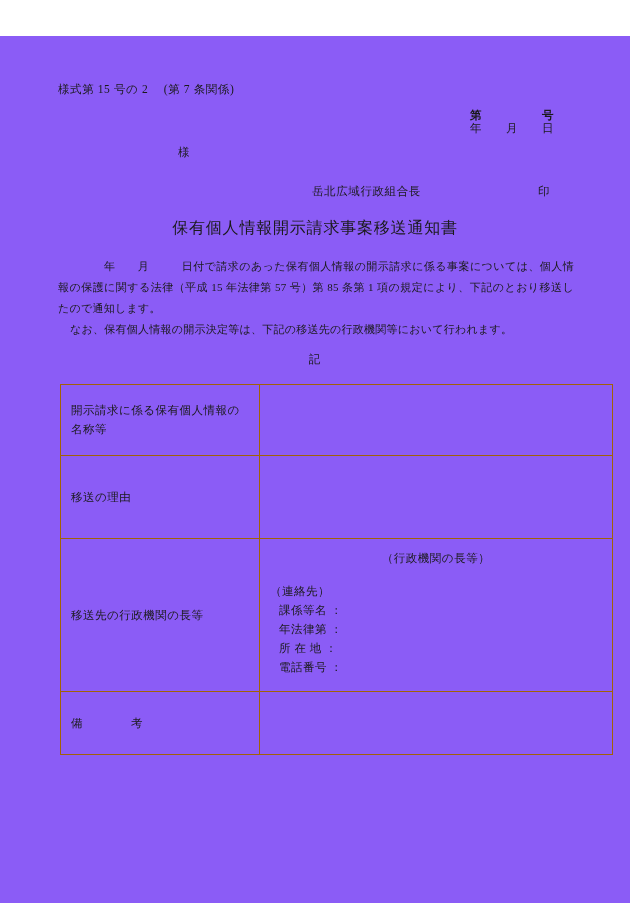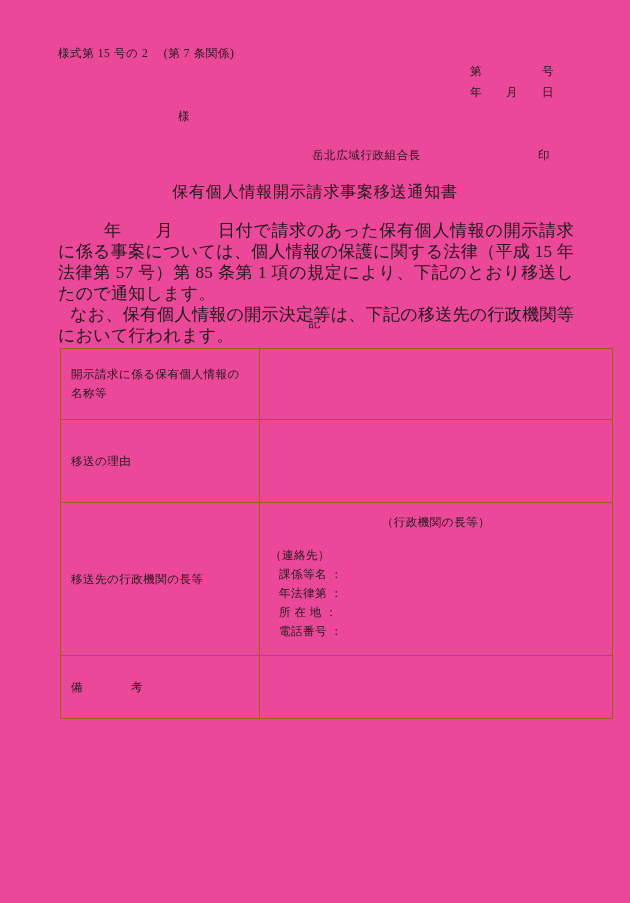--- a/index.html
+++ b/index.html
@@ -11,39 +11,41 @@
     width: 630px;
     height: 903px;
     position: relative;
     font-family: "Liberation Serif", "DejaVu Serif", serif;
     color: #1a1a1a;
     overflow: hidden;
   }
   .page {
     position: absolute;
     inset: 0;
-    background: #ec4899;
+    background: #8b5cf6;
+    margin-top: 36px;
   }
 
   
   .form-no {
     position: absolute;
     left: 58px;
     top: 46px;
     font-size: 11.5px;
     letter-spacing: 0.6px;
     white-space: pre;
   }
   .doc-number {
     position: absolute;
     left: 470px;
-    top: 64px;
-    font-size: 11.5px;
-    white-space: pre;
-    letter-spacing: 0.5px;
+    top: 72px;
+    font-size: 11.5px;
+    white-space: pre;
+    letter-spacing: 0.5px;
+    font-weight: bold;
   }
   .doc-date {
     position: absolute;
     left: 470px;
     top: 85px;
     font-size: 11.5px;
     white-space: pre;
     letter-spacing: 0.5px;
   }
   .addressee {
@@ -75,21 +77,21 @@
     font-size: 16px;
     letter-spacing: 0.8px;
   }
 
   
   .body-block {
     position: absolute;
     left: 58px;
     top: 220px;
     width: 516px;
-    font-size: 17px;
+    font-size: 11px;
     line-height: 21px;
     letter-spacing: 0.25px;
     text-align: justify;
   }
   .para-main { text-indent: 0; margin: 0; }
   .para-main .lead-date {
     display: inline-block;
     padding-left: 46px;
     padding-right: 10px;
     white-space: pre;

